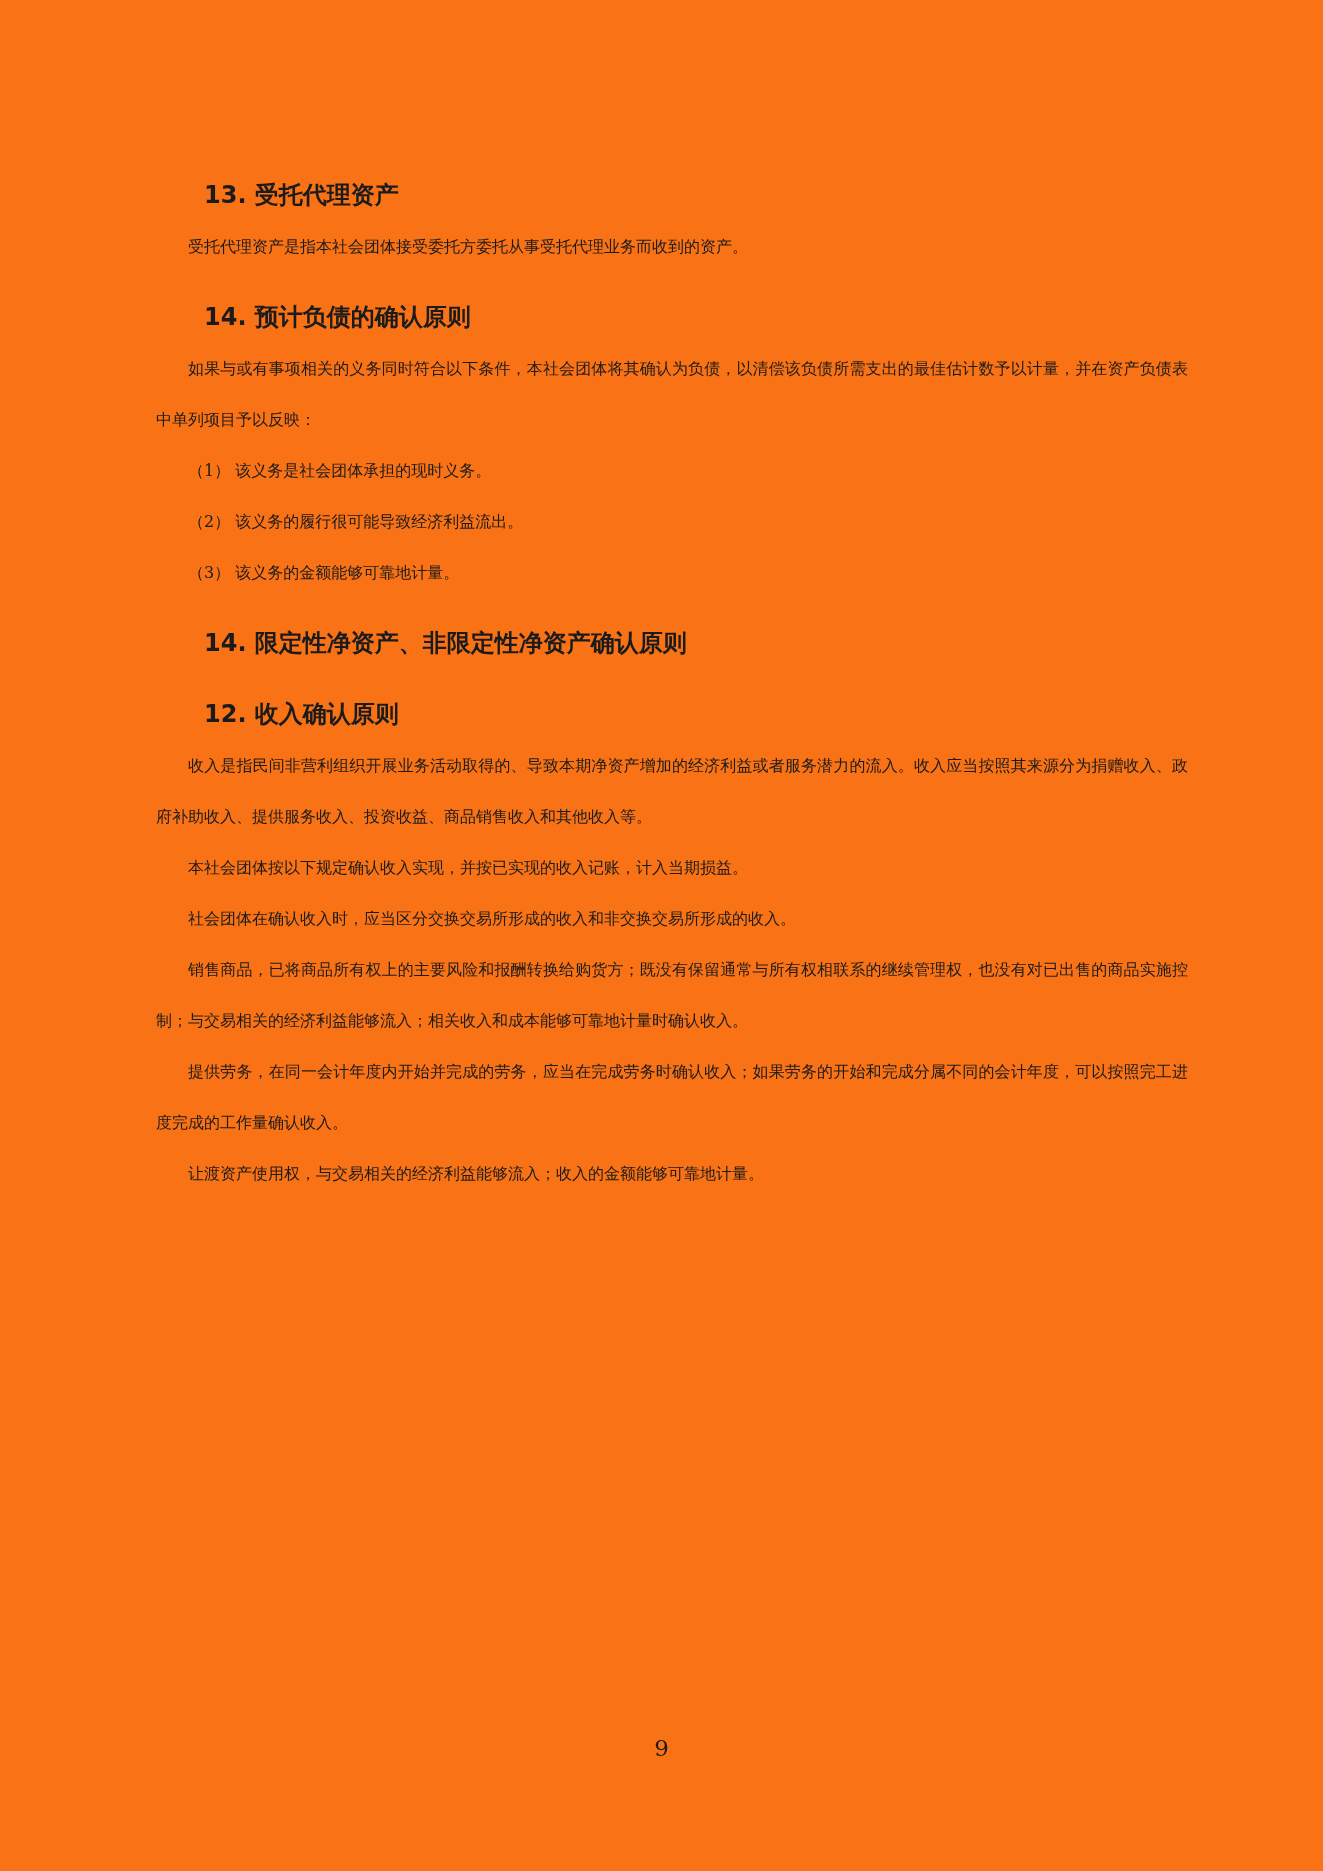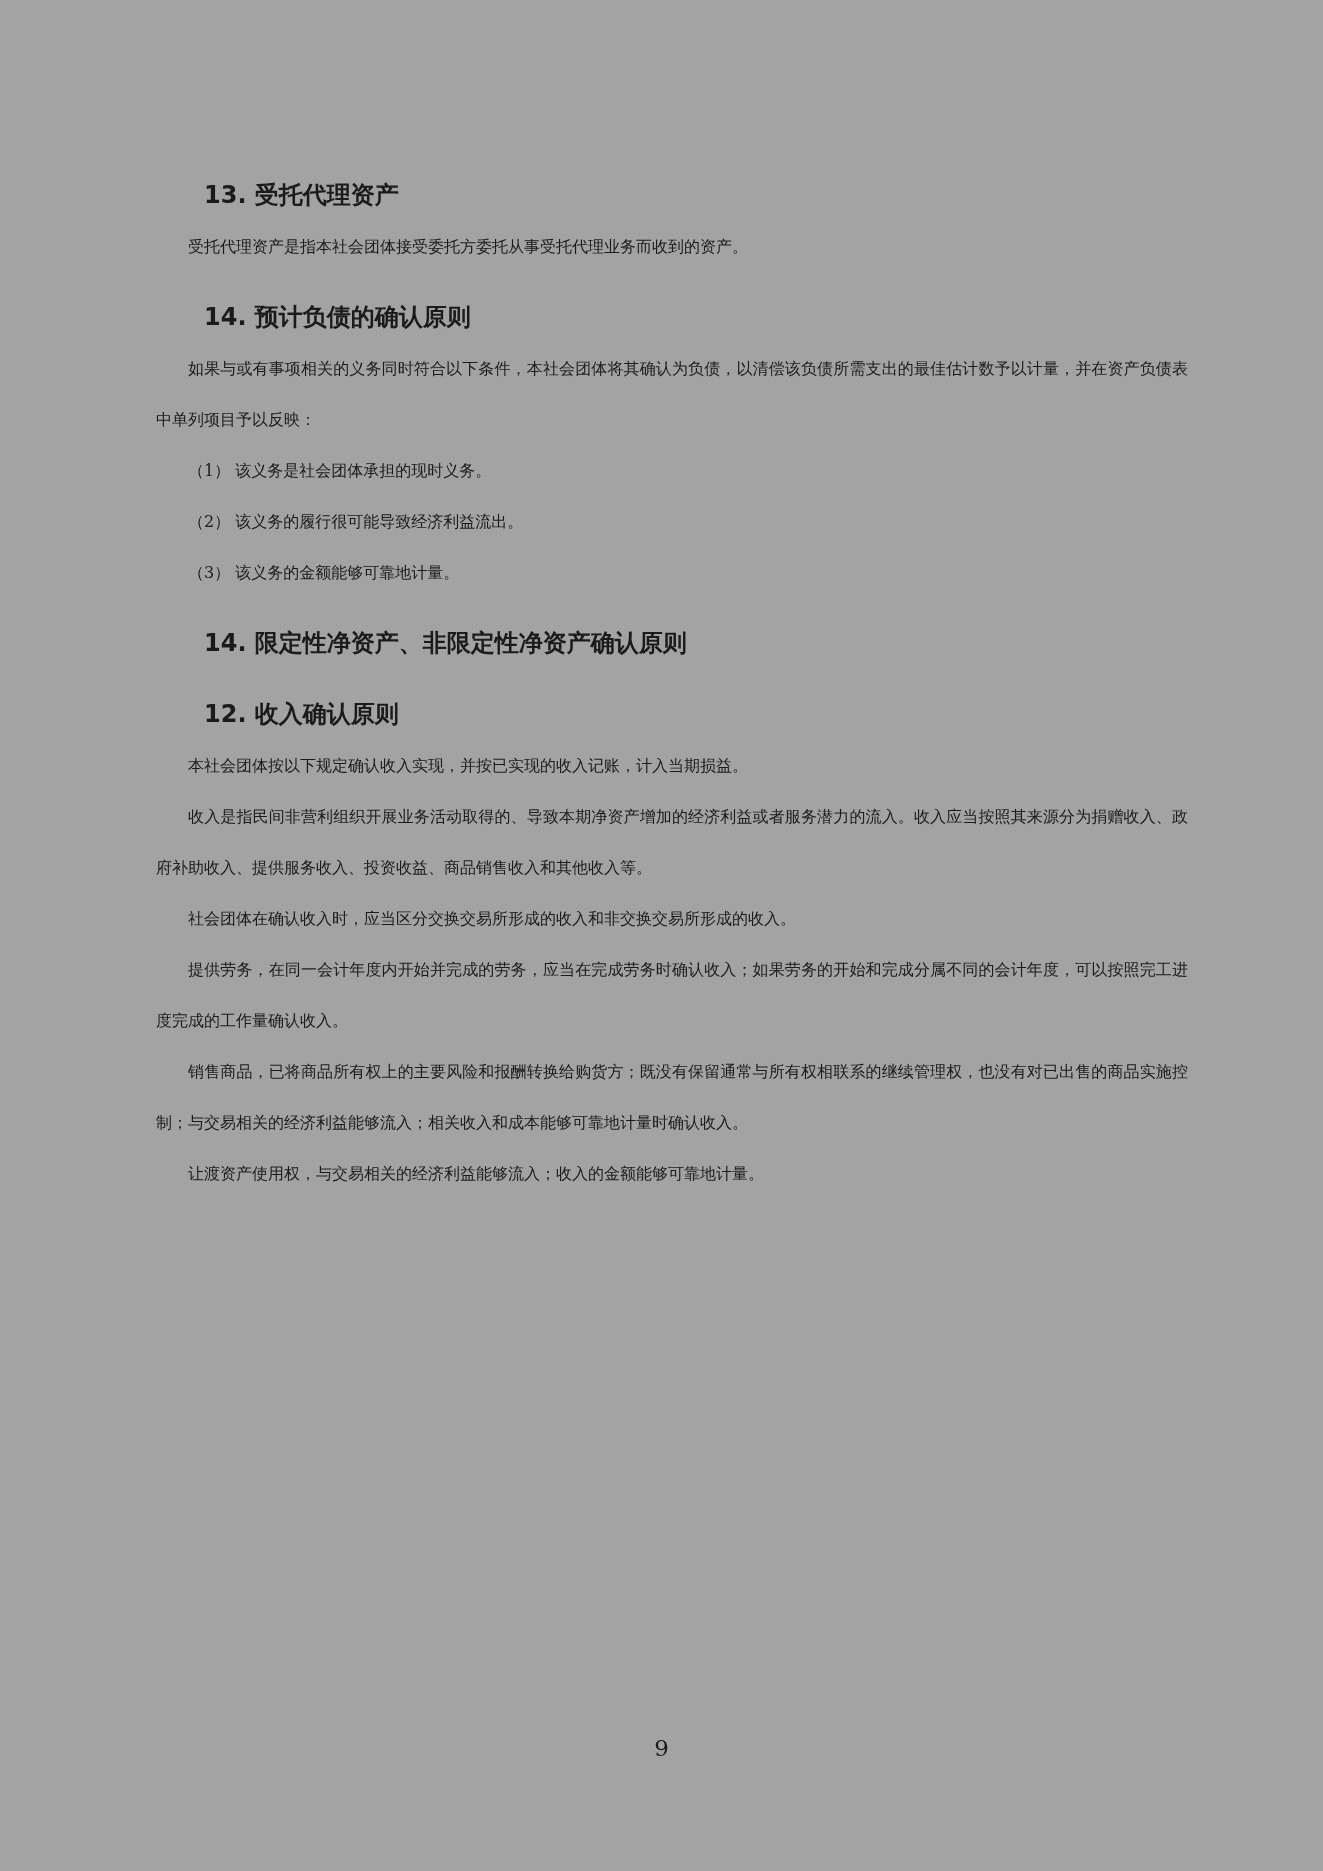--- a/index.html
+++ b/index.html
@@ -4,21 +4,21 @@
 <style>
   html, body {
     margin: 0;
     padding: 0;
     background: #ffffff;
   }
   .page {
     position: relative;
     width: 1323px;
     height: 1871px;
-    background: #a3a3a3;
+    background: #f97316;
     color: #1b1b1b;
     overflow: hidden;
   }
   .content {
     position: absolute;
     left: 156px;
     top: 150px;
     width: 1032px;
   }
   p.par {
@@ -57,21 +57,21 @@
   <div class="content">
       <p class="heading">13. 受托代理资产</p>
       <p class="par">受托代理资产是指本社会团体接受委托方委托从事受托代理业务而收到的资产。</p>
       <p class="heading">14. 预计负债的确认原则</p>
       <p class="par">如果与或有事项相关的义务同时符合以下条件，本社会团体将其确认为负债，以清偿该负债所需支出的最佳估计数予以计量，并在资产负债表中单列项目予以反映：</p>
       <p class="par">（1） 该义务是社会团体承担的现时义务。</p>
       <p class="par">（2） 该义务的履行很可能导致经济利益流出。</p>
       <p class="par">（3） 该义务的金额能够可靠地计量。</p>
       <p class="heading">14. 限定性净资产、非限定性净资产确认原则</p>
       <p class="heading">12. 收入确认原则</p>
+      <p class="par">收入是指民间非营利组织开展业务活动取得的、导致本期净资产增加的经济利益或者服务潜力的流入。收入应当按照其来源分为捐赠收入、政府补助收入、提供服务收入、投资收益、商品销售收入和其他收入等。</p>
       <p class="par">本社会团体按以下规定确认收入实现，并按已实现的收入记账，计入当期损益。</p>
-      <p class="par">收入是指民间非营利组织开展业务活动取得的、导致本期净资产增加的经济利益或者服务潜力的流入。收入应当按照其来源分为捐赠收入、政府补助收入、提供服务收入、投资收益、商品销售收入和其他收入等。</p>
       <p class="par">社会团体在确认收入时，应当区分交换交易所形成的收入和非交换交易所形成的收入。</p>
+      <p class="par">销售商品，已将商品所有权上的主要风险和报酬转换给购货方；既没有保留通常与所有权相联系的继续管理权，也没有对已出售的商品实施控制；与交易相关的经济利益能够流入；相关收入和成本能够可靠地计量时确认收入。</p>
       <p class="par">提供劳务，在同一会计年度内开始并完成的劳务，应当在完成劳务时确认收入；如果劳务的开始和完成分属不同的会计年度，可以按照完工进度完成的工作量确认收入。</p>
-      <p class="par">销售商品，已将商品所有权上的主要风险和报酬转换给购货方；既没有保留通常与所有权相联系的继续管理权，也没有对已出售的商品实施控制；与交易相关的经济利益能够流入；相关收入和成本能够可靠地计量时确认收入。</p>
       <p class="par">让渡资产使用权，与交易相关的经济利益能够流入；收入的金额能够可靠地计量。</p>
     </div>
   <div class="page-number">9</div>
 </div>
 
 </body></html>

